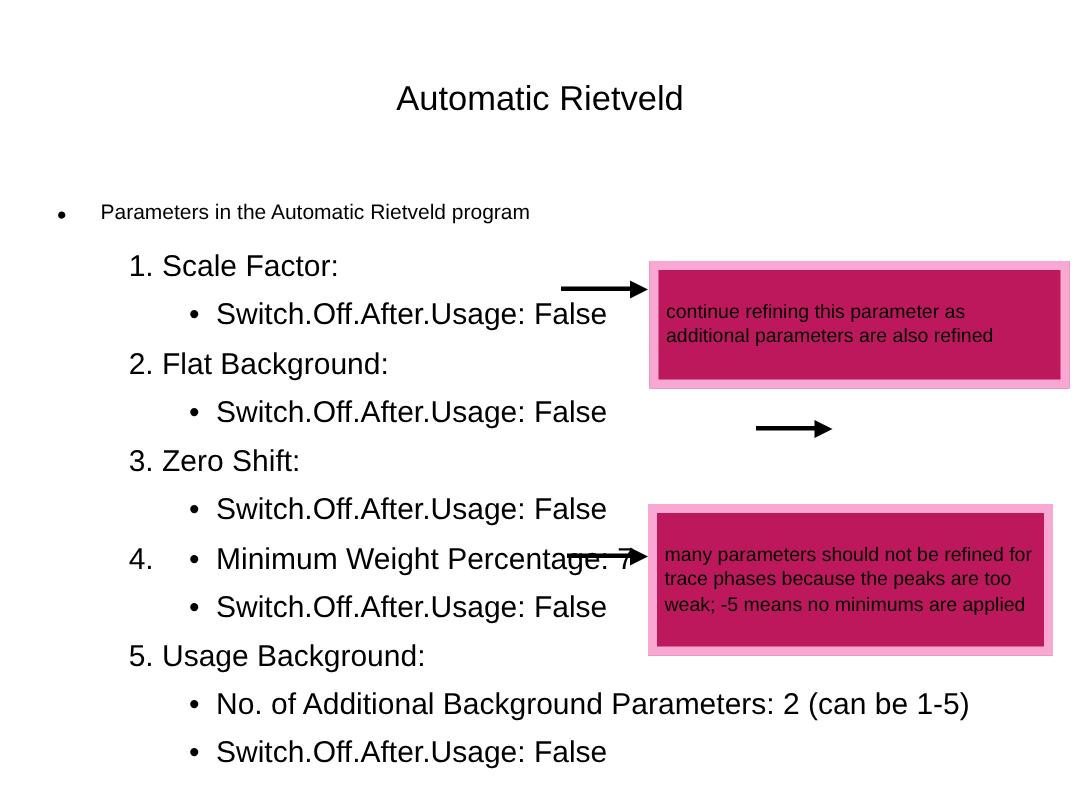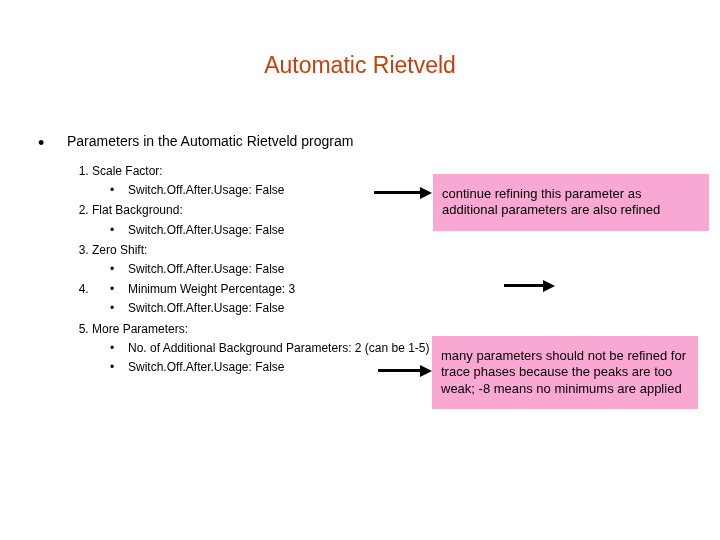--- a/index.html
+++ b/index.html
@@ -17,39 +17,39 @@
     height: 540px;
     overflow: hidden;
   }
   .title {
     position: absolute;
     top: 52px;
     left: 0;
     width: 100%;
     text-align: center;
     font-size: 23px;
-    color: #c2410c;
+    color: #000000;
   }
   .subtitle {
     position: absolute;
     top: 133px;
     left: 67px;
     font-size: 14px;
   }
   .bullet-dot {
     position: absolute;
     top: 133px;
     left: 38px;
     font-size: 18px;
   }
   .list {
     position: absolute;
     top: 162px;
-    left: 70px;
-    font-size: 12px;
+    left: 86px;
+    font-size: 20px;
     line-height: 1.6;
   }
   .list ol {
     margin: 0;
     padding-left: 22px;
   }
   .list ol > li {
     margin-bottom: 1px;
   }
   .list .sub {
@@ -58,25 +58,25 @@
     padding-left: 22px;
   }
   .list .sub li::before {
     content: "•";
     display: inline-block;
     width: 18px;
     margin-left: -4px;
   }
   .callout {
     position: absolute;
-    border: 4px solid #f9a8d4;
+    border: 6px solid #f9a8d4;
     font-size: 13px;
     line-height: 1.25;
-    padding: 8px 5px;
-    background: #f9a8d4;
+    padding: 20px 5px;
+    background: #be185d;
   }
   #co1 { top: 174px; left: 433px; width: 258px; }
   #co2 { top: 230px; left: 556px; width: 125px; }
   #co3 { top: 336px; left: 432px; width: 248px; }
   .arrow {
     position: absolute;
     background: #000;
   }
   .arrow-h { height: 3px; }
   .arrow-head-r {
@@ -118,38 +118,38 @@
         </ul>
       </li>
       <li>
         <span>Zero Shift:</span>
         <ul class="sub">
           <li>Switch.Off.After.Usage: False</li>
         </ul>
       </li>
       <li>
         <ul class="sub">
-          <li>Minimum Weight Percentage: 3</li>
+          <li>Minimum Weight Percentage: 7</li>
           <li>Switch.Off.After.Usage: False</li>
         </ul>
       </li>
       <li>
-        <span>More Parameters:</span>
+        <span>Usage Background:</span>
         <ul class="sub">
           <li>No. of Additional Background Parameters: 2 (can be 1-5)</li>
           <li>Switch.Off.After.Usage: False</li>
         </ul>
       </li>
     </ol>
   </div>
 
   <div id="arr1" class="arrow arrow-h"></div>
   <div id="arr1h" class="arrow-head-r"></div>
   <div id="co1" class="callout">continue refining this parameter as additional parameters are also refined</div>
 
   <div id="arr2" class="arrow arrow-h"></div>
   <div id="arr2h" class="arrow-head-r"></div>
 
   <div id="arr3" class="arrow arrow-h"></div>
   <div id="arr3h" class="arrow-head-r"></div>
-  <div id="co3" class="callout">many parameters should not be refined for trace phases because the peaks are too weak; -8 means no minimums are applied</div>
+  <div id="co3" class="callout">many parameters should not be refined for trace phases because the peaks are too weak; -5 means no minimums are applied</div>
 
 </div>
 
 </body></html>

